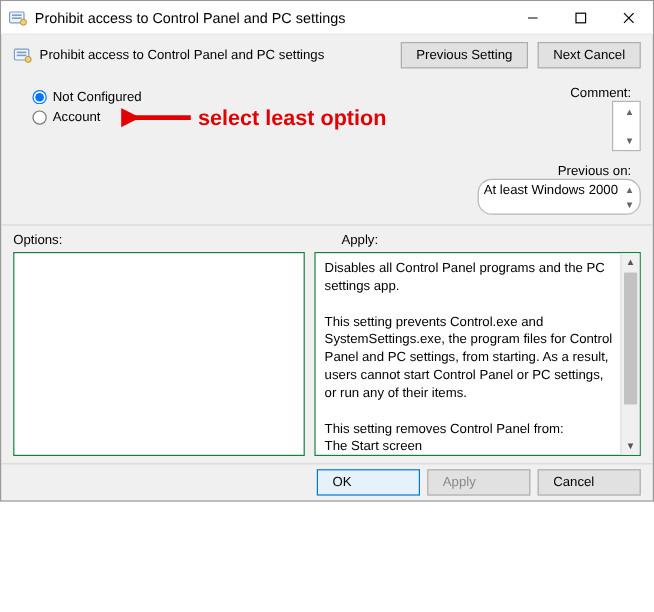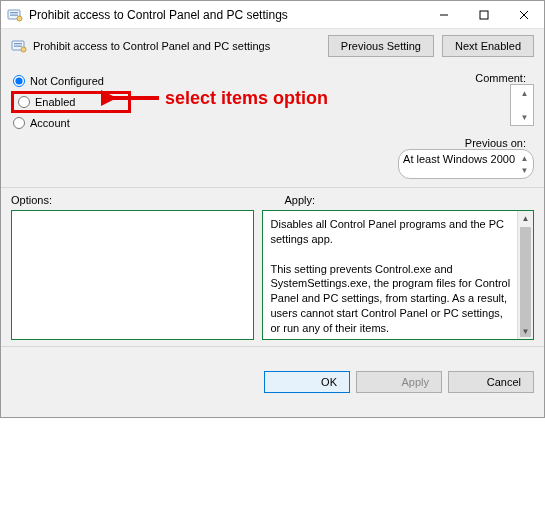--- a/index.html
+++ b/index.html
@@ -51,26 +51,26 @@
   .header-row .icon { width: 16px; height: 16px; margin-right: 6px; }
   .header-row .label { flex: 1; font-size: 11px; }
   .nav-buttons { display: flex; gap: 8px; }
   .btn {
     background: #e1e1e1;
     border: 1px solid #adadad;
     padding: 4px 12px;
     font-size: 11px;
     font-family: inherit;
     min-width: 86px;
-    text-align: right;
+    text-align: left;
   }
   
   .config-area {
     display: flex;
-    padding: 2px 10px 8px 10px;
+    padding: 2px 10px 8px 24px;
     border-bottom: 1px solid #d8d8d8;
   }
   .radio-col {
     width: 120px;
     padding-top: 2px;
   }
   .radio-row {
     display: flex; align-items: center;
     margin: 3px 0;
     padding: 1px 2px;
@@ -162,21 +162,21 @@
     position: absolute;
     left: 0; right: 0; height: 15px;
     display: flex; align-items: center; justify-content: center;
     color: #555; font-size: 8px;
   }
   .sb-arrow.up { top: 0; }
   .sb-arrow.down { bottom: 0; }
   
   .bottom-bar {
     border-top: 1px solid #d8d8d8;
-    padding: 24px 10px;
+    padding: 4px 10px;
     display: flex;
     justify-content: flex-end;
     gap: 6px;
   }
   .btn-default {
     border: 1px solid #0078d7;
     background: #e5f1fb;
   }
   .btn-disabled { color: #888; }
   
@@ -237,33 +237,29 @@
       <svg viewBox="0 0 16 16" width="16" height="16">
         <rect x="1" y="3" width="12" height="9" rx="1" fill="#eef4fb" stroke="#7a9cc6" stroke-width="1"></rect>
         <rect x="3" y="5" width="8" height="1.3" fill="#7a9cc6"></rect>
         <rect x="3" y="7.5" width="8" height="1.3" fill="#7a9cc6"></rect>
         <circle cx="12.5" cy="11.5" r="2.5" fill="#f3d27a" stroke="#b58e2d" stroke-width="0.8"></circle>
       </svg>
     </span>
     <span class="label">Prohibit access to Control Panel and PC settings</span>
     <div class="nav-buttons">
       <button class="btn">Previous Setting</button>
-      <button class="btn">Next Enabled</button>
+      <button class="btn">Next Cancel</button>
     </div>
   </div>
 
   <div class="config-area">
     <div class="radio-col">
       <div class="radio-row">
         <input type="radio" name="state" checked="" style="">
         <label>Not Configured</label>
-      </div>
-      <div class="radio-row highlight-box">
-        <input type="radio" name="state" style="">
-        <label>Enabled</label>
       </div>
       <div class="radio-row">
         <input type="radio" name="state" style="">
         <label>Account</label>
       </div>
     </div>
     <div class="field-col">
       <div class="field-row">
         <div class="field-label">Comment:</div>
         <div class="field-box" style="min-height:42px;">
@@ -322,16 +318,16 @@
 
   <div class="annotation">
     <svg width="60" height="24">
       <defs>
         <marker id="ah" markerWidth="8" markerHeight="8" refX="2" refY="4" orient="auto">
           <path d="M8,0 L0,4 L8,8 Z" fill="#e20000"></path>
         </marker>
       </defs>
       <line x1="58" y1="12" x2="8" y2="12" stroke="#e20000" stroke-width="4" marker-end="url(#ah)"></line>
     </svg>
-    <span class="anno-text">select items option</span>
+    <span class="anno-text">select least option</span>
   </div>
 
 </div>
 
 </body></html>

